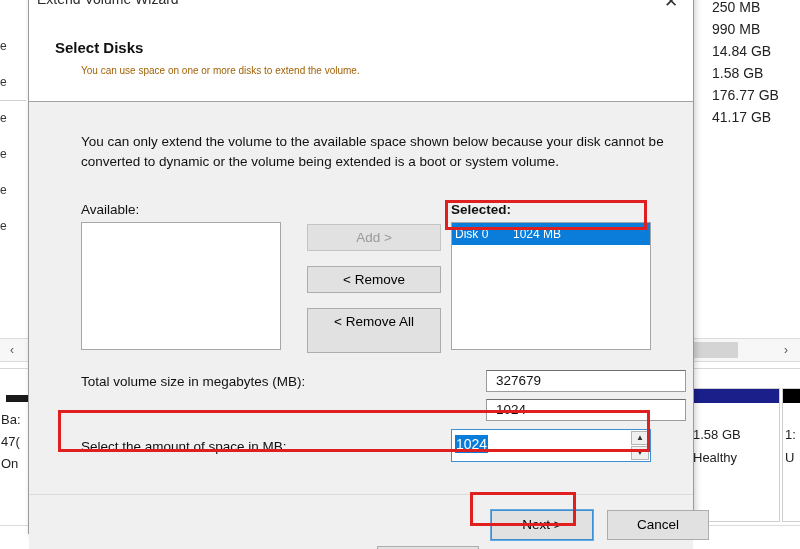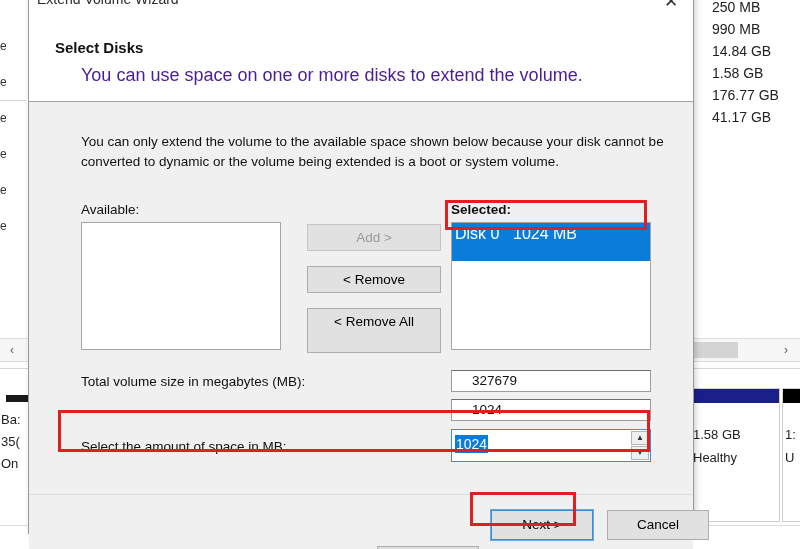--- a/index.html
+++ b/index.html
@@ -104,21 +104,21 @@
   .header {
     position: relative; height: 84px; background: #ffffff;
     border-bottom: 1px solid #a3a3a3;
   }
   .header-title {
     position: absolute; left: 26px; top: 22px;
     font-size: 15px; font-weight: bold; color: #111;
   }
   .header-sub {
     position: absolute; left: 52px; top: 48px;
-    font-size: 18px; color: #4c1d95;
+    font-size: 10px; color: #a16207;
   }
 
   .body { position: relative; height: 100%; background: #f0f0f0; }
 
   .desc {
     position: absolute; left: 52px; top: 30px; width: 590px;
     font-size: 13.5px; color: #111; line-height: 20px;
   }
 
   .lbl {
@@ -128,21 +128,21 @@
   .lbl-selected  { left: 422px; top: 100px; font-weight: bold; }
 
   .listbox {
     position: absolute; background: #ffffff; border: 1px solid #a6a6a6;
     box-sizing: border-box;
   }
   .listbox.available { left: 52px; top: 120px; width: 200px; height: 128px; }
   .listbox.selected  { left: 422px; top: 120px; width: 200px; height: 128px; }
 
   .list-row {
-    height: 38px; line-height: 22px; font-size: 16px;
+    height: 22px; line-height: 22px; font-size: 12px;
     padding-left: 3px; white-space: nowrap;
   }
   .list-row.sel { background: #0a7ddb; color: #ffffff; }
   .list-row .rname { display: inline-block; width: 58px; }
 
   .btn {
     position: absolute; box-sizing: border-box;
     background: #e1e1e1; border: 1px solid #adadad;
     font-size: 13.5px; color: #000000;
     text-align: center;
@@ -152,21 +152,21 @@
 
   .btn-add        { left: 278px; top: 122px; width: 134px; height: 27px; line-height: 25px; }
   .btn-remove     { left: 278px; top: 164px; width: 134px; height: 27px; line-height: 25px; }
   .btn-removeall  { left: 278px; top: 206px; width: 134px; height: 45px; line-height: 25px; }
 
   .fieldrow-lbl { position: absolute; font-size: 13.5px; color: #111; left: 52px; }
   .fieldbox {
     position: absolute; box-sizing: border-box;
     background: #ffffff; border: 1px solid #9c9c9c; border-top-color: #6e6e6e;
     font-size: 13.5px; color: #111;
-    padding-left: 20px; line-height: 20px;
+    padding-left: 9px; line-height: 20px; margin-left: 35px;
   }
 
   .row-total-lbl { top: 272px; }
   .row-total-box { left: 422px; top: 268px; width: 200px; height: 22px; }
 
   .row-max-lbl   { top: 301px; }
   .row-max-box   { left: 422px; top: 297px; width: 200px; height: 22px; }
 
   .row-amt-lbl   { top: 337px; }
   .spin-wrap {
@@ -236,21 +236,21 @@
       <div class="arrow left">‹</div>
       <div class="thumb"></div>
       <div class="arrow right">›</div>
     </div>
 
     <div class="bg-panel-sep"></div>
 
     <div class="bg-disk-left">
       <div class="bar"></div>
       <div class="line" style="top:22px;">Ba:</div>
-      <div class="line" style="top:44px;">35(</div>
+      <div class="line" style="top:44px;">47(</div>
       <div class="line" style="top:66px;">On</div>
     </div>
 
     <div class="bg-part" style="left:690px; width:88px; height:132px;">
       <div class="cap blue"></div>
       <div class="txt">
         <div>1.58 GB</div>
         <div>Healthy</div>
       </div>
     </div>

